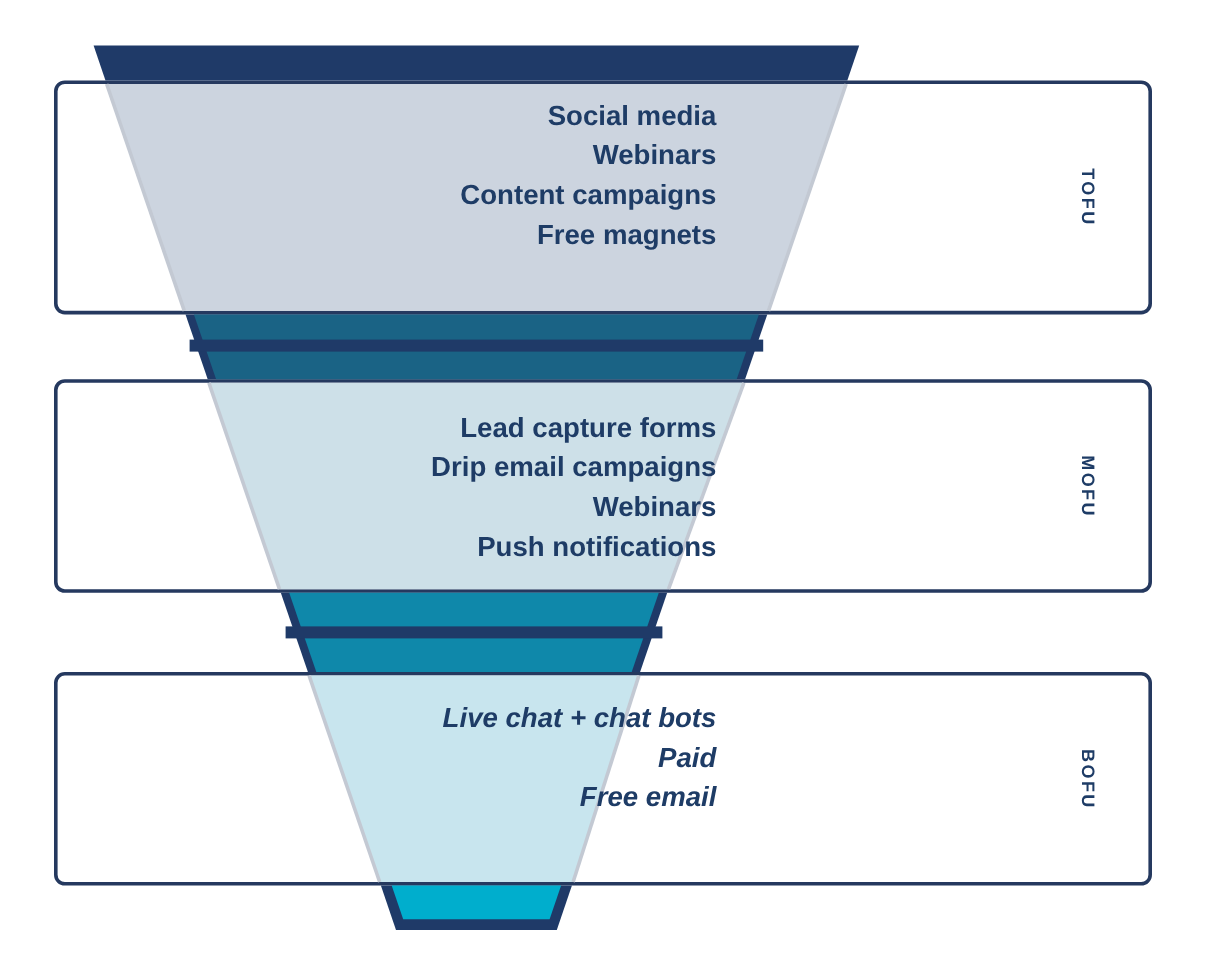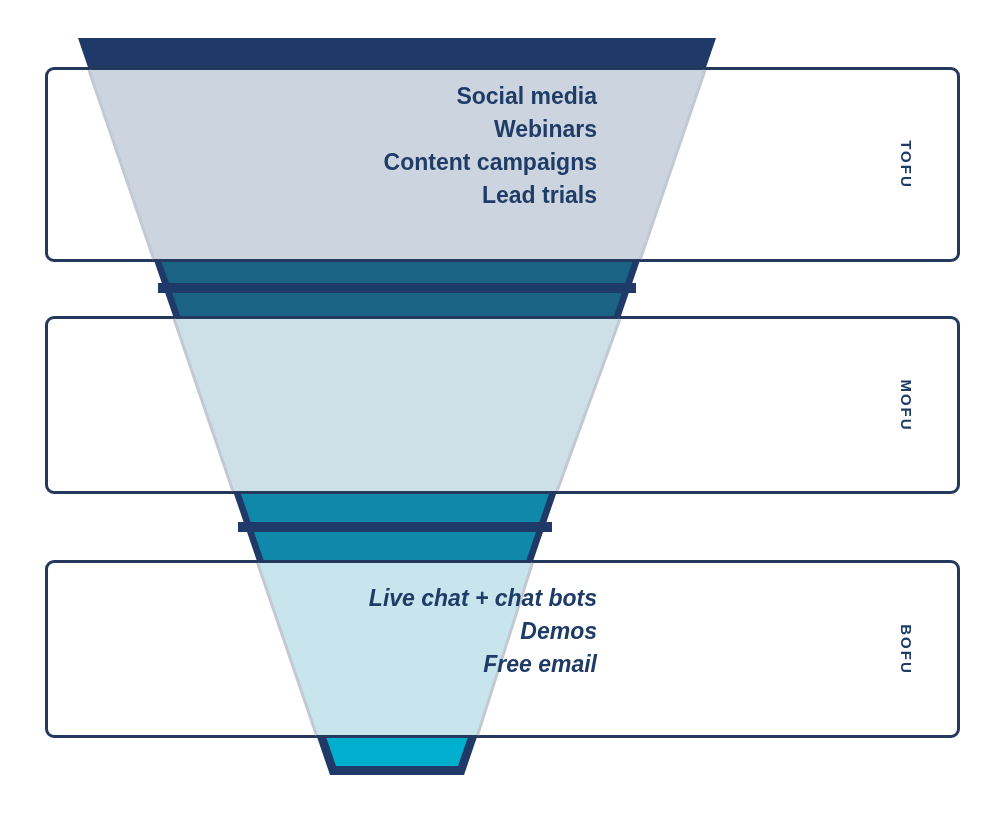--- a/index.html
+++ b/index.html
@@ -103,22 +103,29 @@
 
     <polygon points="317.4,738 476.6,738 464,775 330,775" fill="#1f3a68"></polygon>
     <polygon points="326.4,738 467.6,738 458,766 336,766" fill="#00aecd"></polygon>
   </svg>
 
   <div class="items items-tofu">
 
   <div class="item">Social media</div>
       <div class="item">Webinars</div>
       <div class="item">Content campaigns</div>
-      <div class="item">Lead trials</div>
+      <div class="item">Free magnets</div>
+    </div>
+  <div class="items items-mofu">
+
+  <div class="item">Lead capture forms</div>
+      <div class="item">Drip email campaigns</div>
+      <div class="item">Webinars</div>
+      <div class="item">Push notifications</div>
     </div>
   <div class="items items-bofu">
 
   <div class="item">Live chat + chat bots</div>
-      <div class="item">Demos</div>
+      <div class="item">Paid</div>
       <div class="item">Free email</div>
     </div>
 
 </div>
 
 </body></html>

